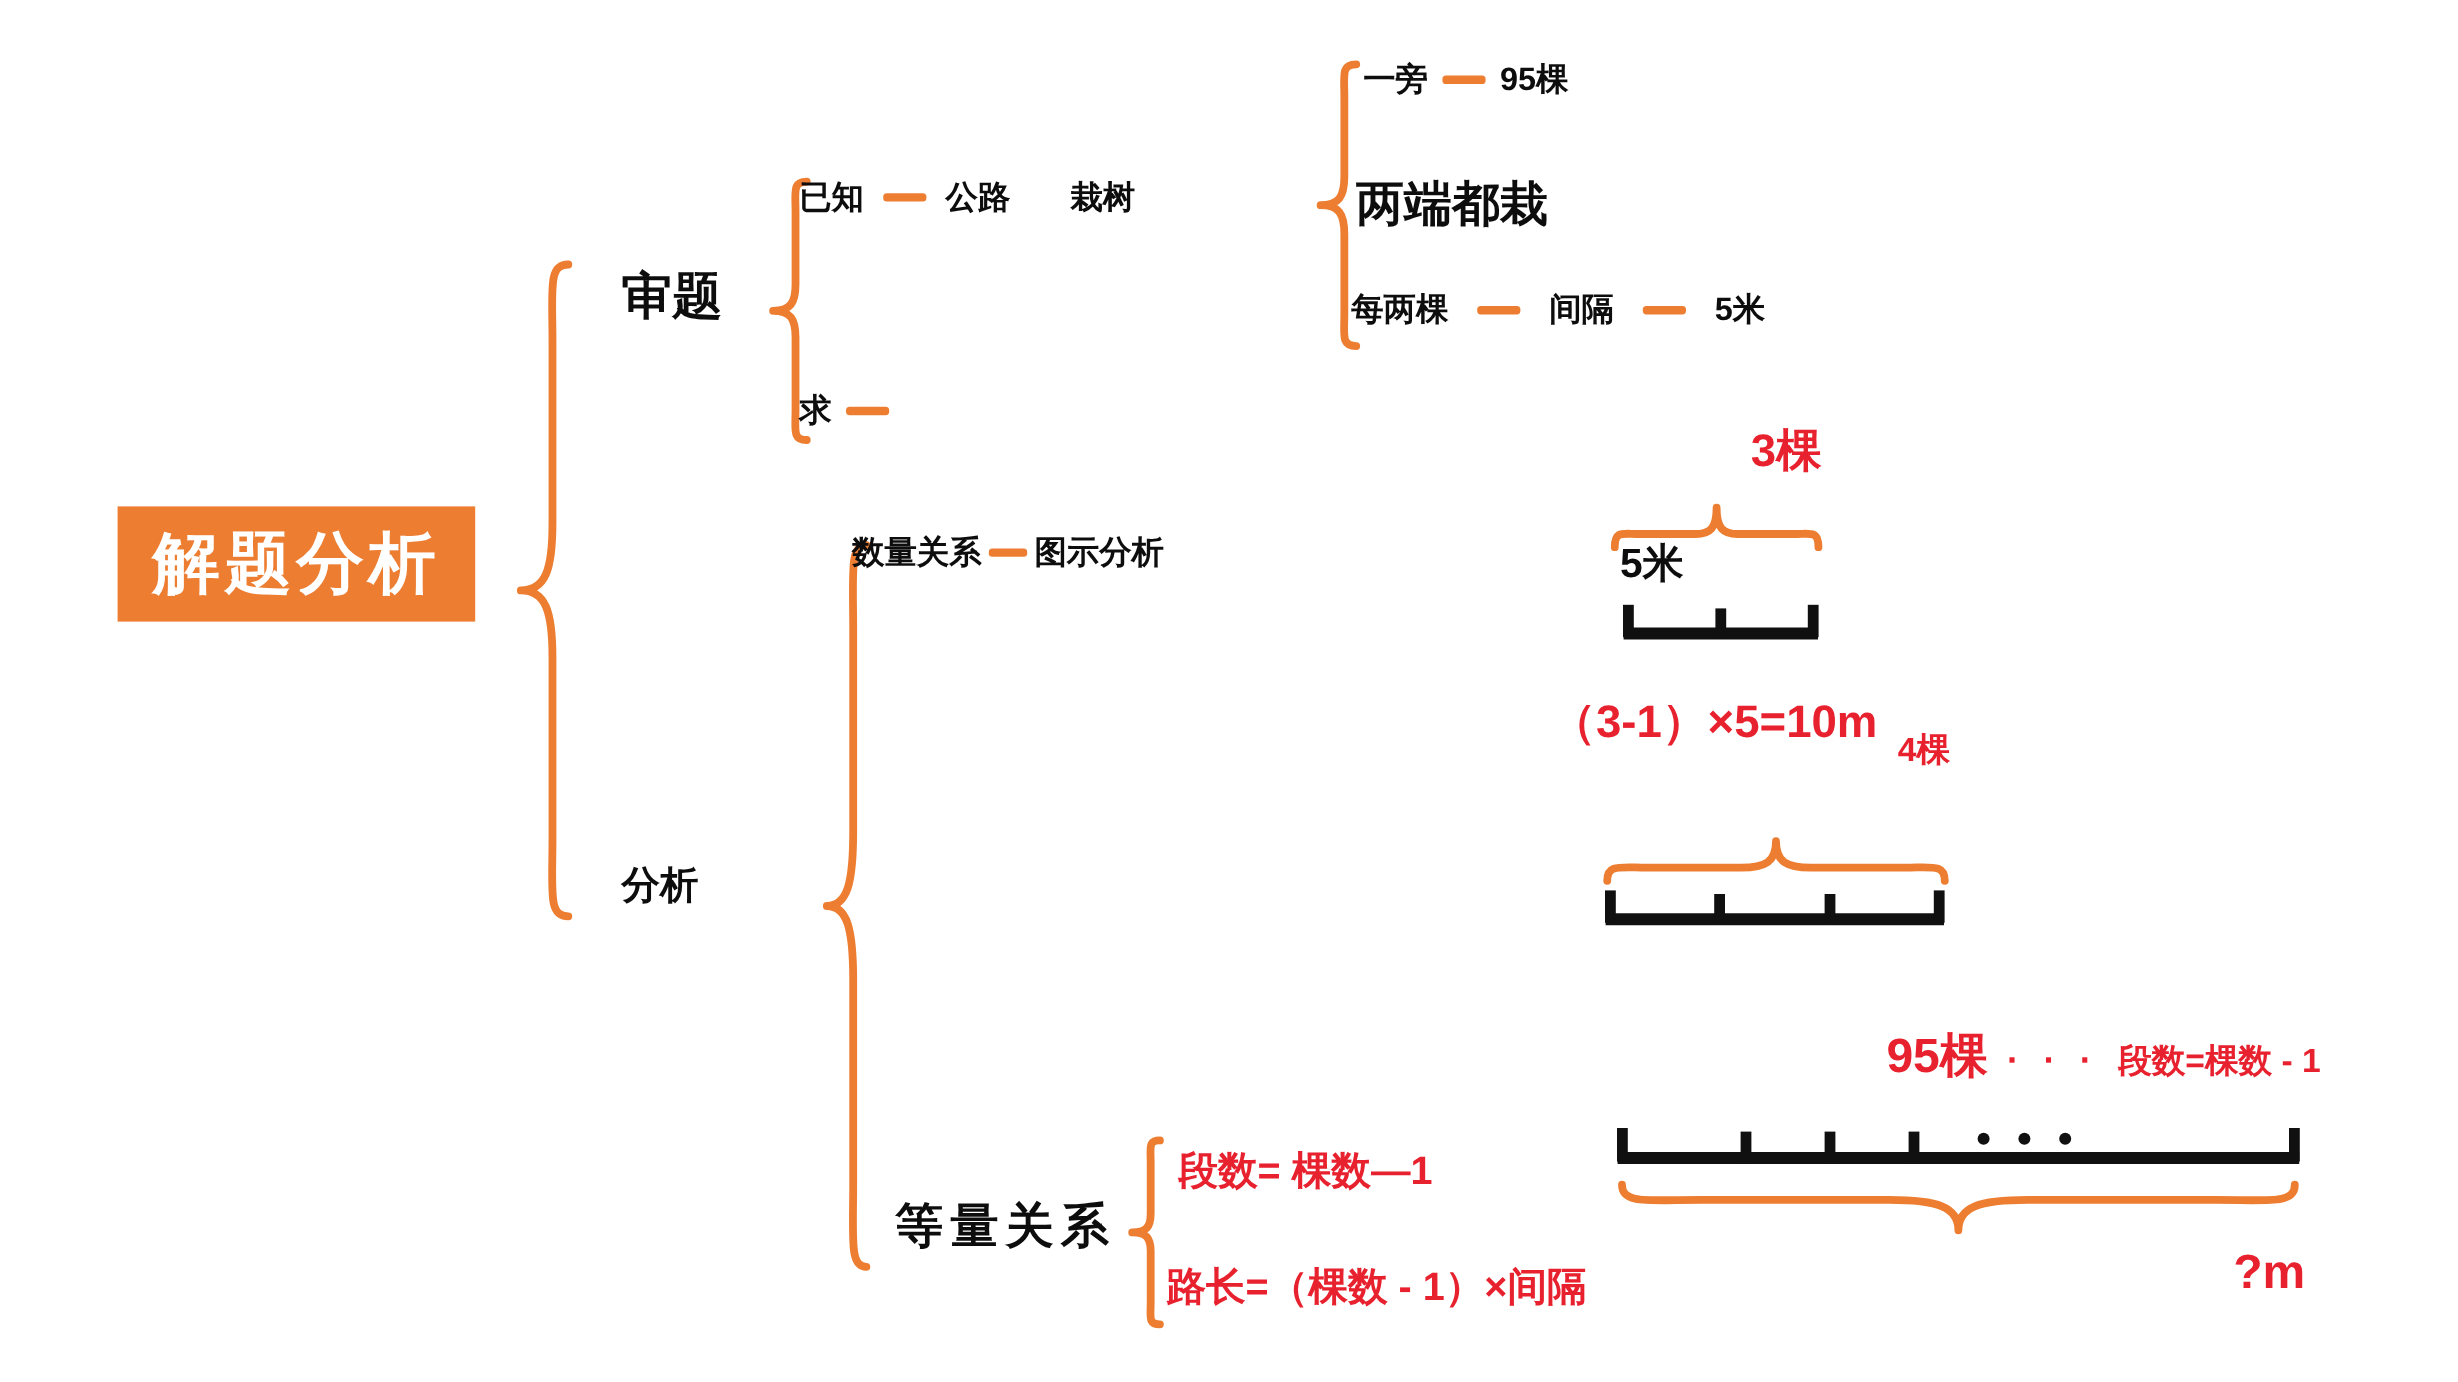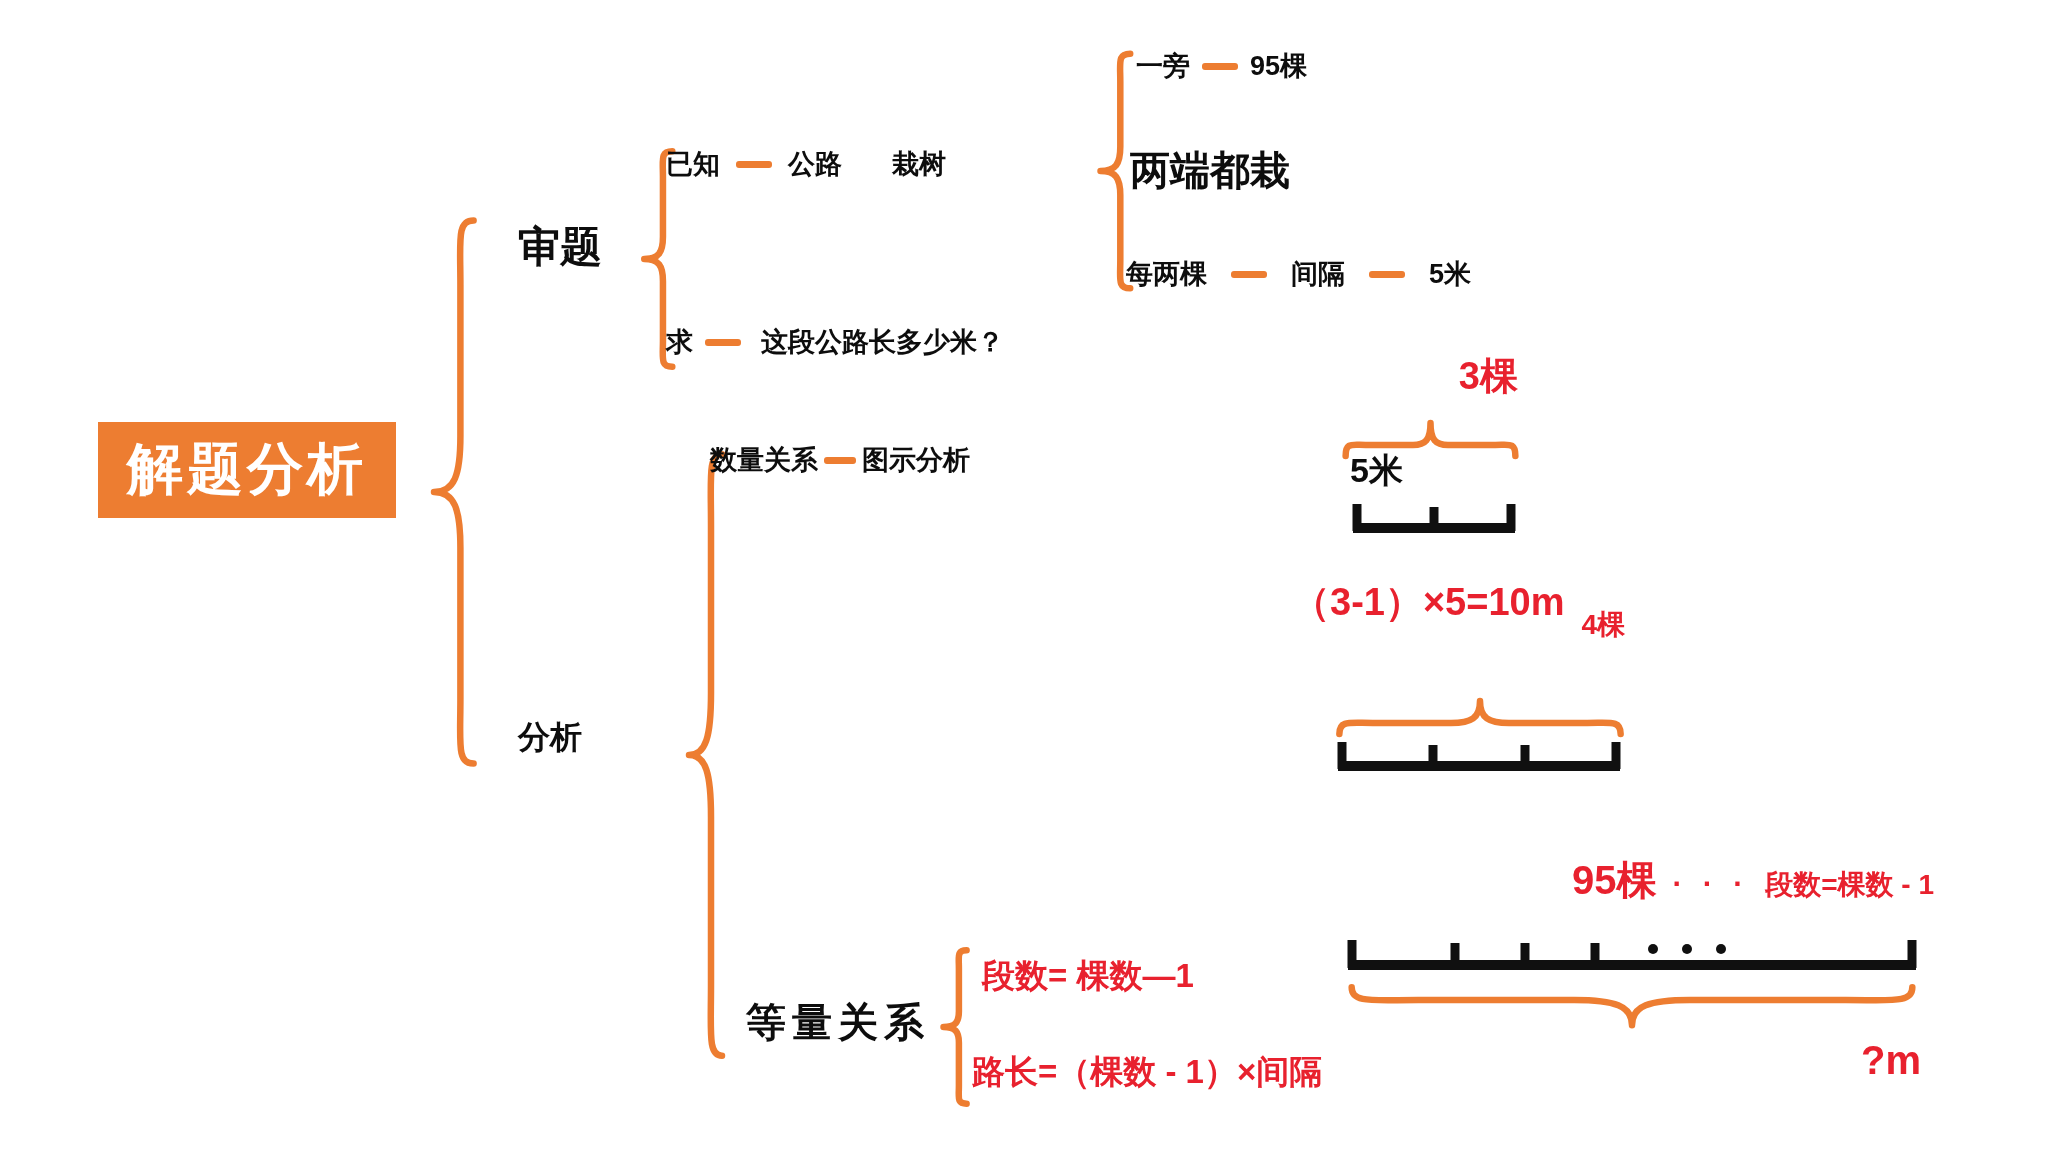--- a/index.html
+++ b/index.html
@@ -69,32 +69,31 @@
   </svg>
 
   <div class="row" style="left:1136px; top:52px; gap:12px">
     <span class="t">一旁</span>
     <span class="dash"></span>
     <span class="t">95棵</span>
   </div>
 
   <div class="node" style="left:1130px; top:148px">两端都栽</div>
 
-  <div class="row" style="left:1126px; top:260px; gap:24px">
+  <div class="row" style="left:1126px; top:244px; gap:24px">
     <span class="t">每两棵</span>
     <span class="dash"></span>
     <span class="t">间隔</span>
     <span class="dash"></span>
     <span class="t">5米</span>
   </div>
 
   <div class="row" style="left:666px; top:328px; gap:12px">
     <span class="t">求</span>
     <span class="dash"></span>
-    <span class="t" style="margin-left:8px">这段公路长多少米？</span>
   </div>
 
   <div class="node" style="left:518px; top:720px; font-size:32px">分析</div>
 
   <svg class="brace" style="left:684px; top:445px; width:40px; height:620px" viewBox="0 0 40 200" preserveAspectRatio="none">
     <path vector-effect="non-scaling-stroke" d="M38 3 C24 3 27 10 27 26 L27 80 C27 94 22 100 5 100 C22 100 27 106 27 120 L27 174 C27 190 24 197 38 197"></path>
   </svg>
 
   <div class="row" style="left:710px; top:446px; gap:6px">
     <span class="t">数量关系</span>

